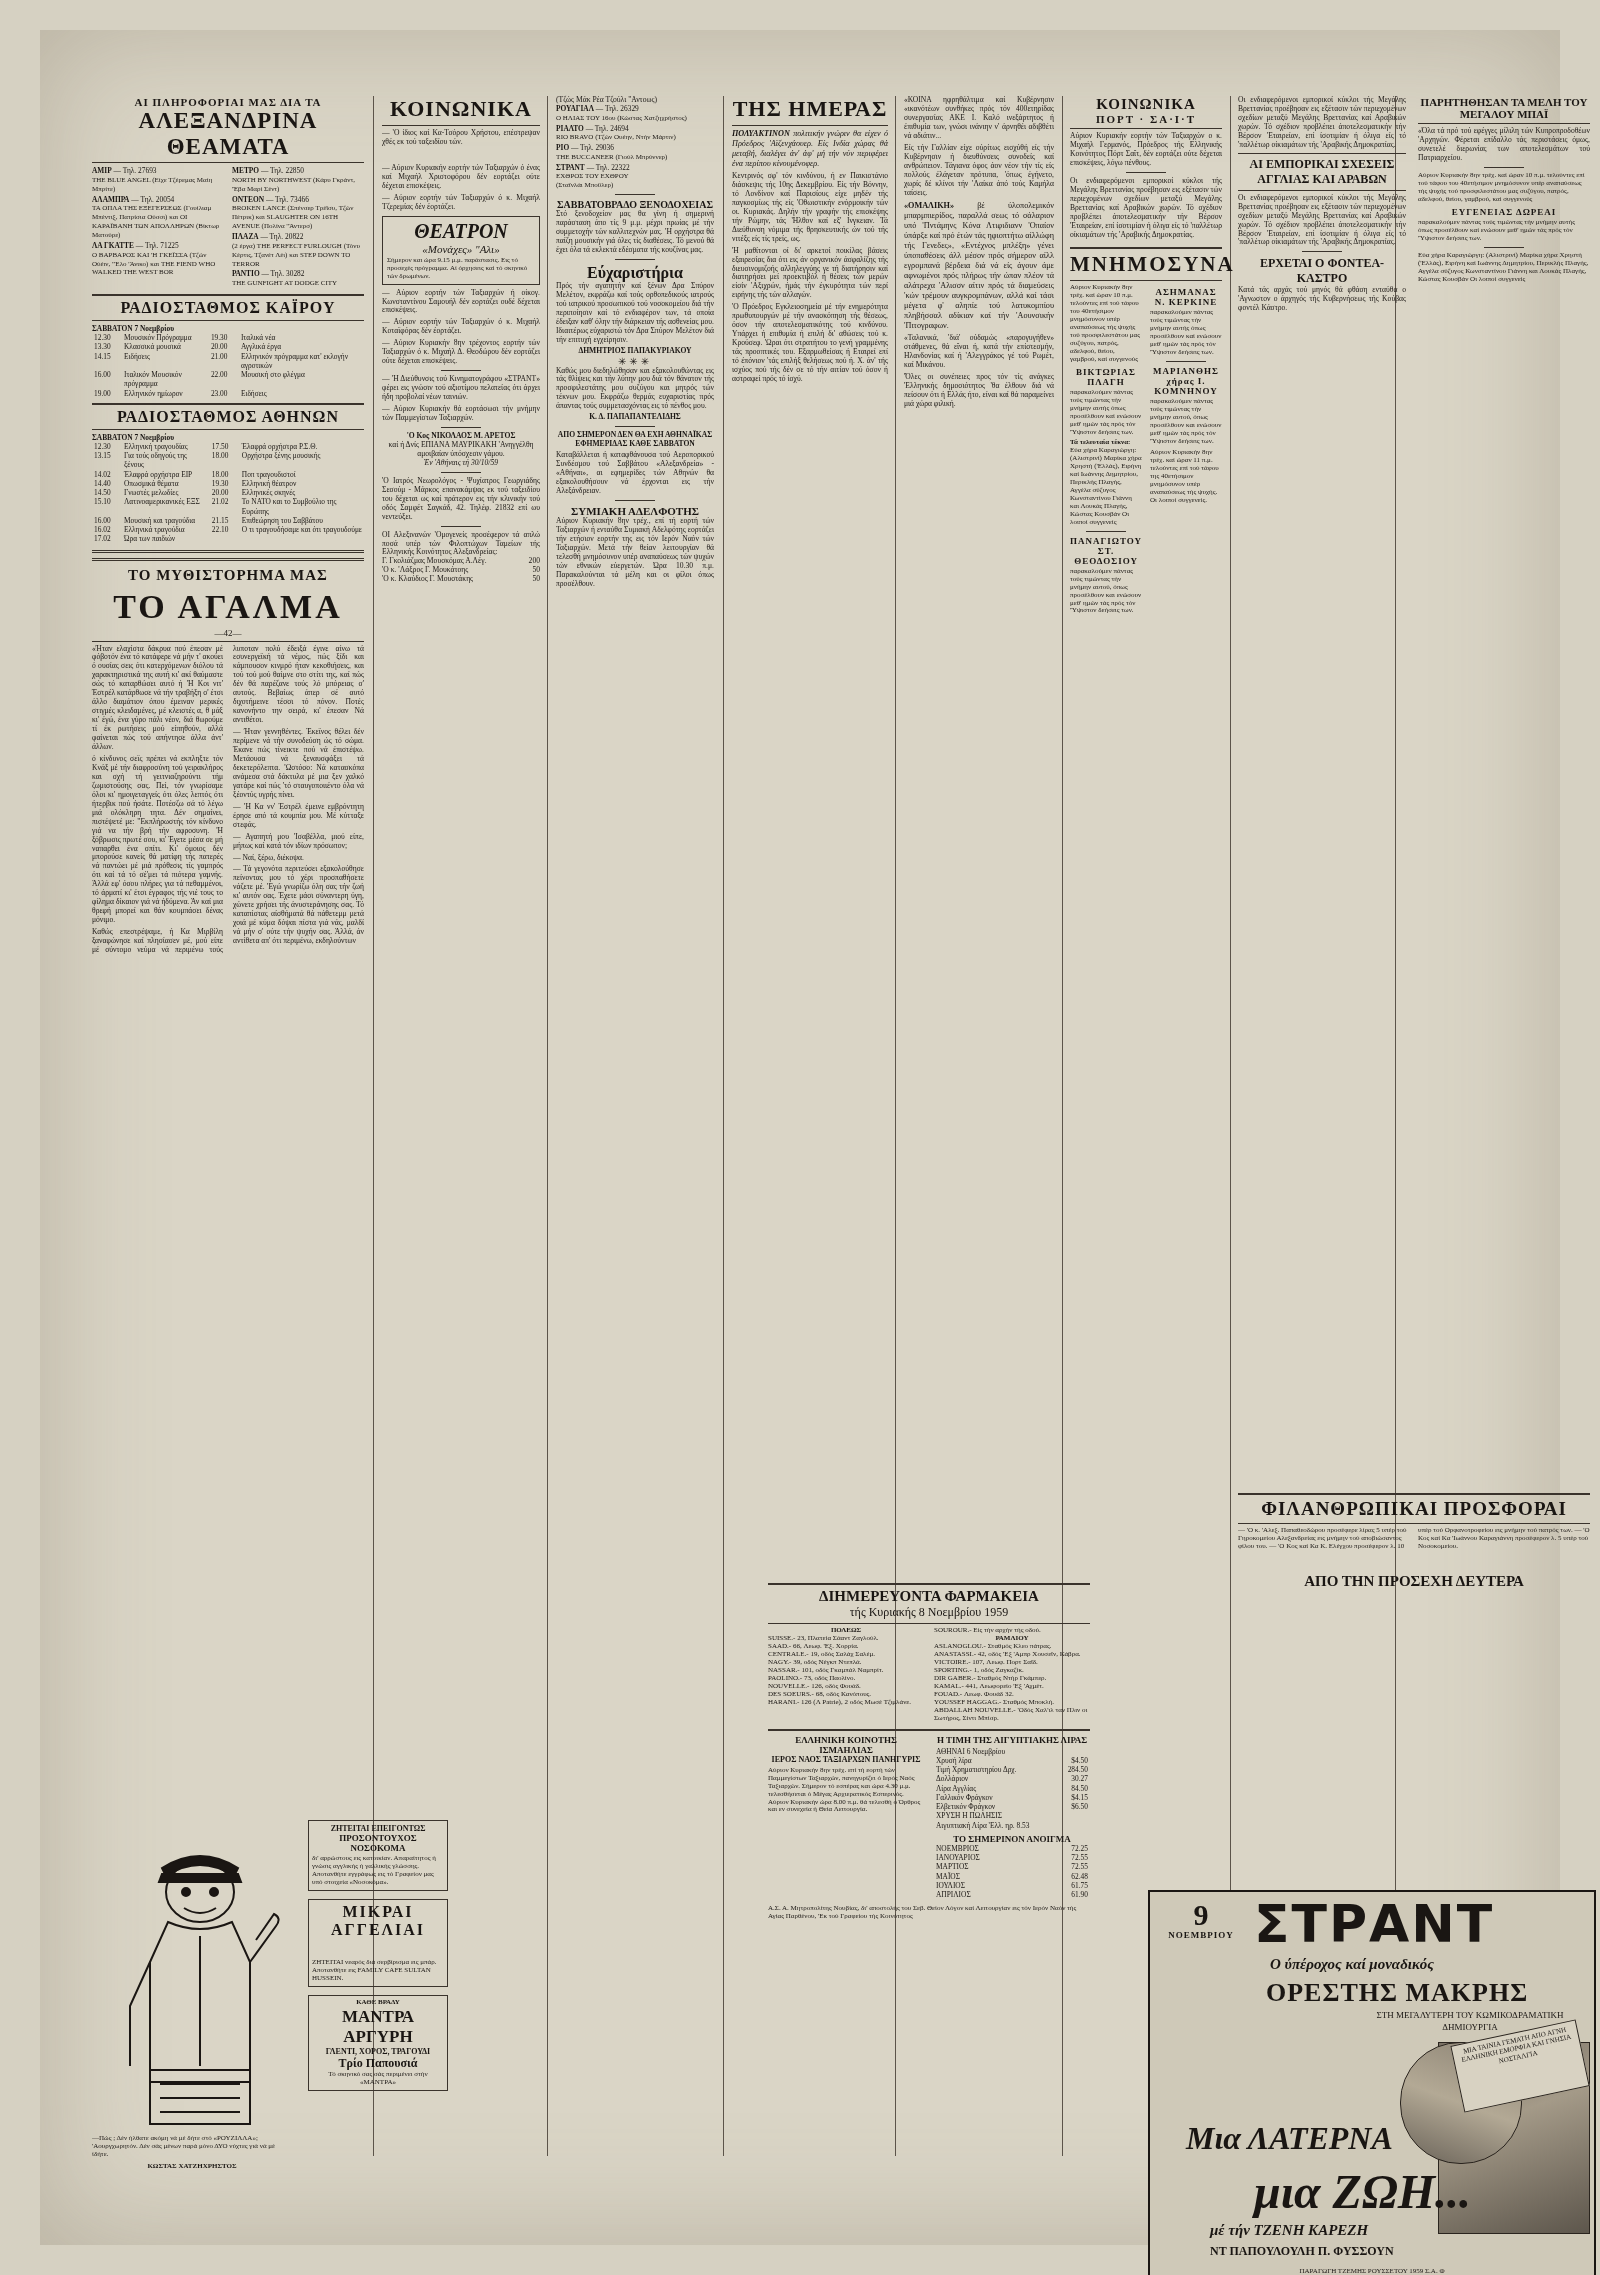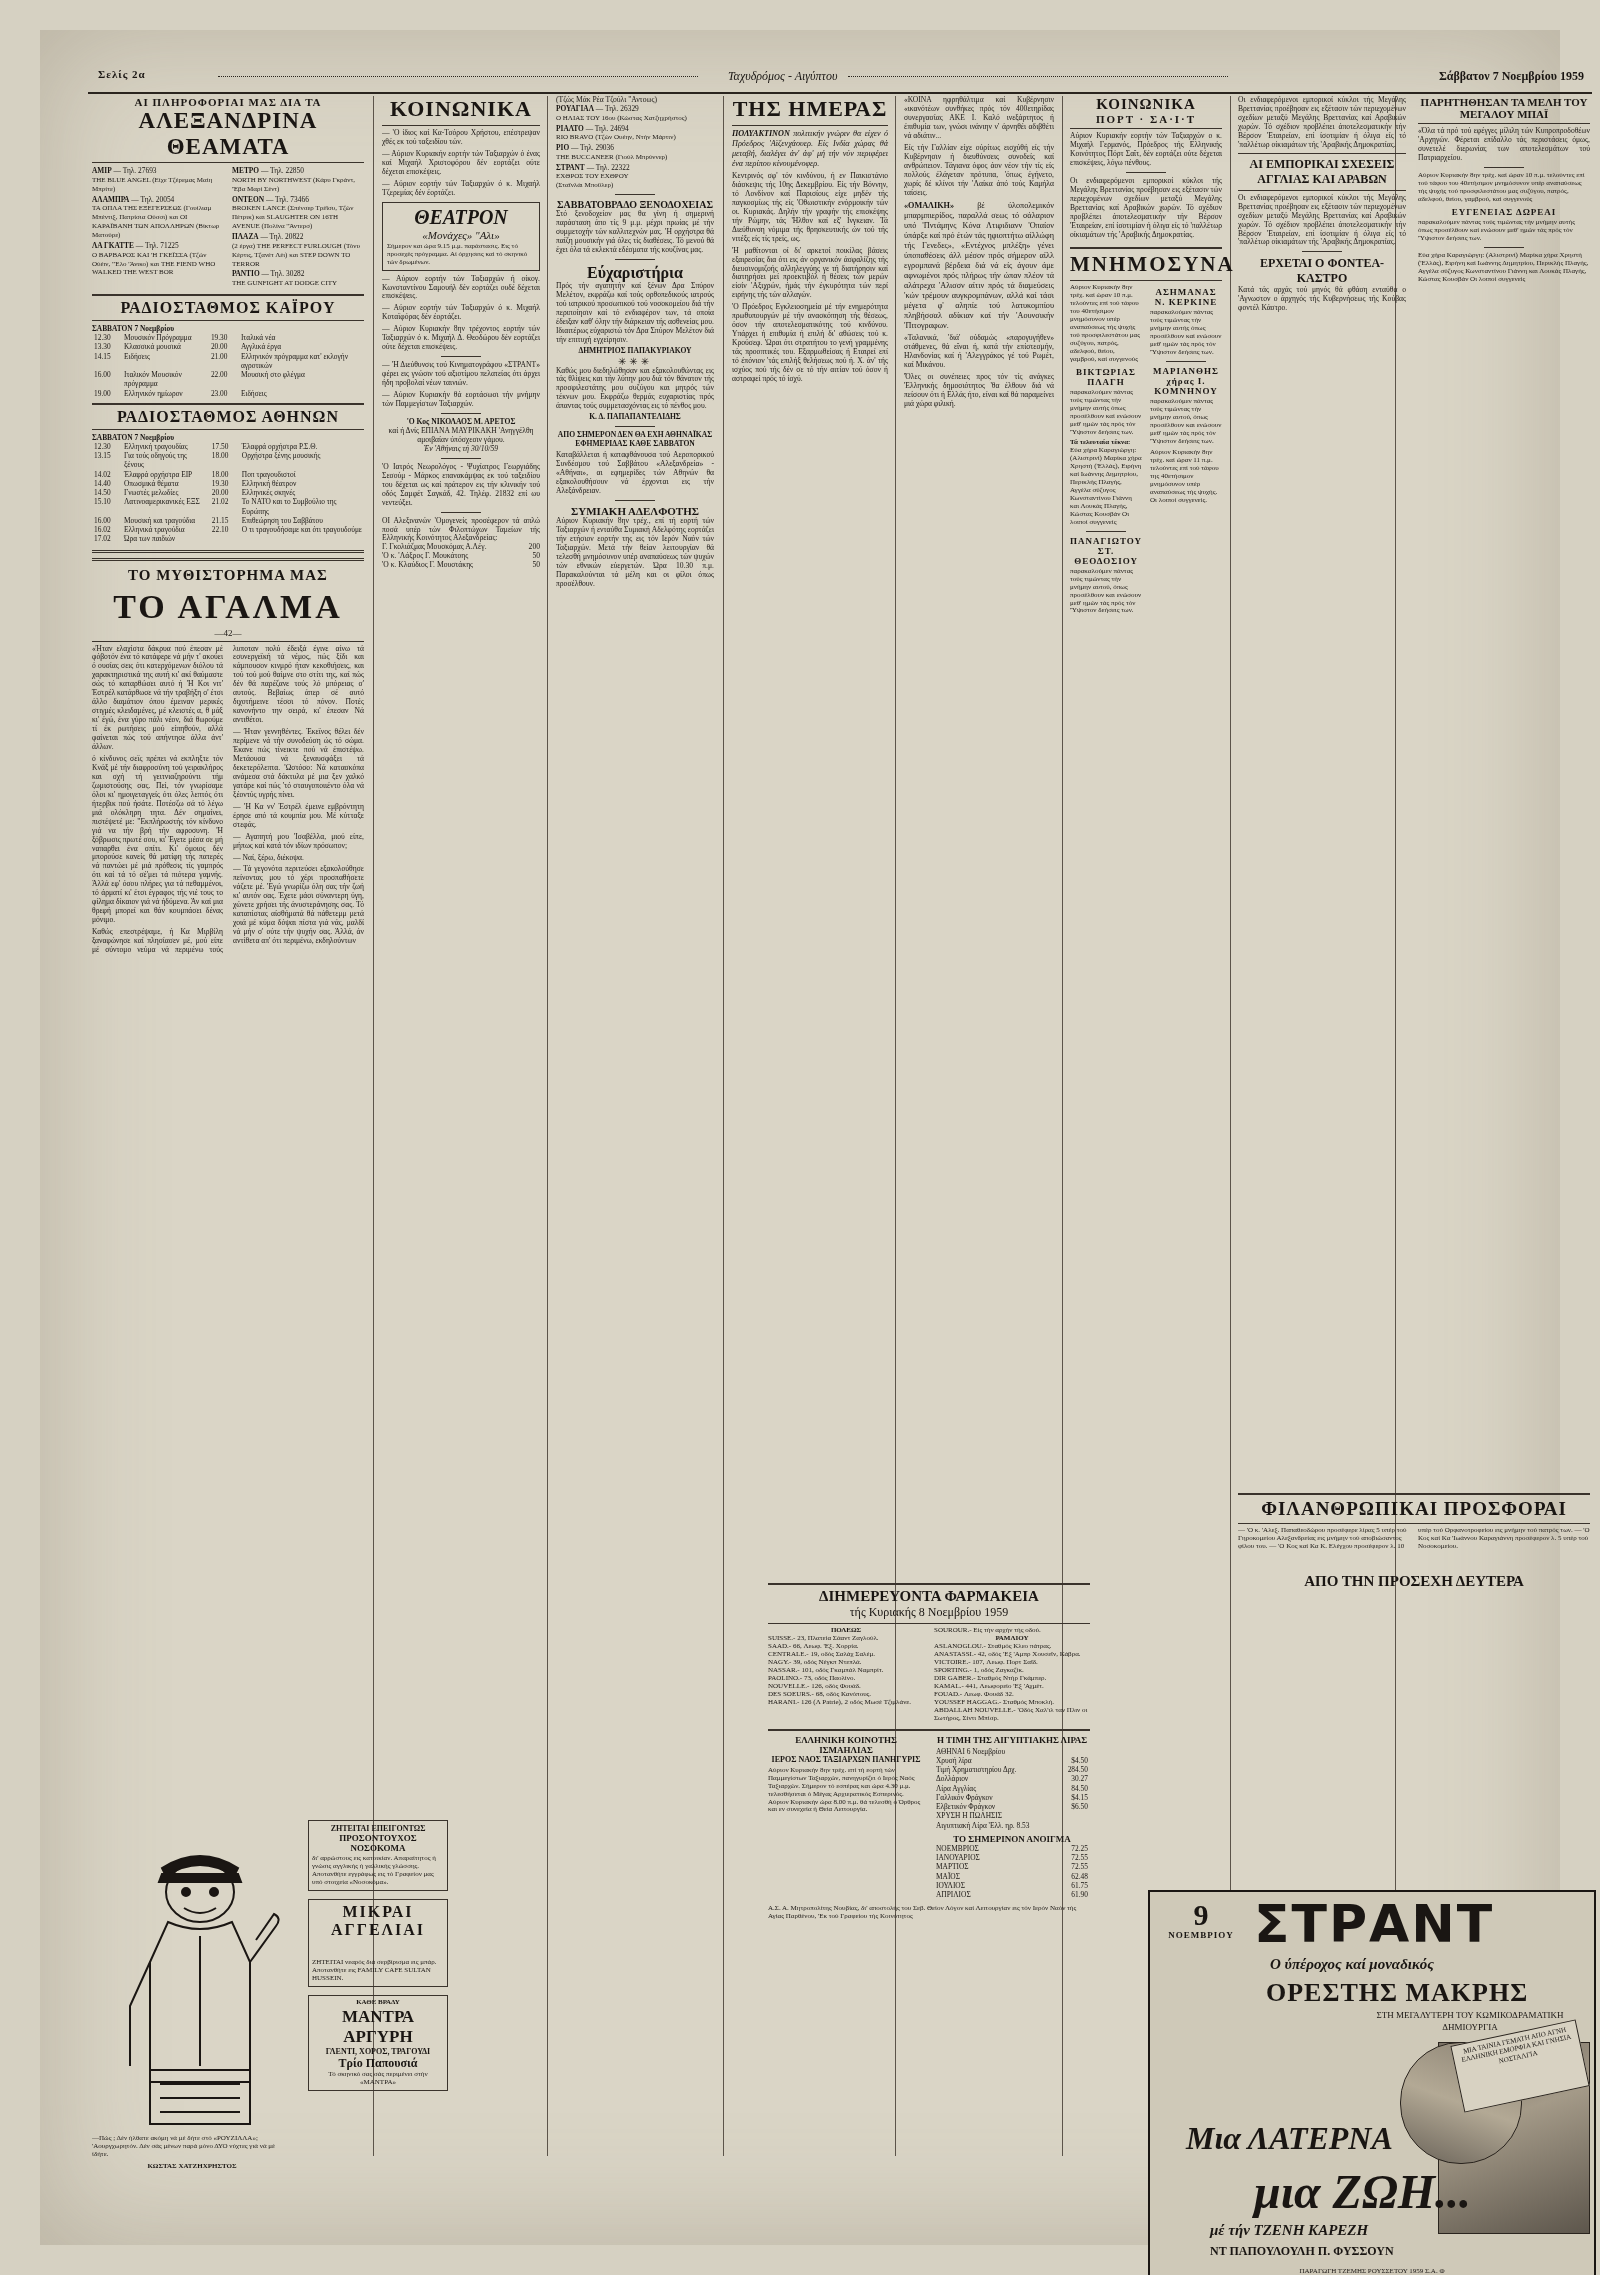--- a/index.html
+++ b/index.html
@@ -69,27 +69,20 @@
   .phar-h{font-size:15px;font-weight:bold;text-align:center;}
   .phar-s{font-size:12px;text-align:center;margin-bottom:3px;}
   .two{column-count:2;column-gap:8px;}
 </style>
 </head>
 <body>
 
 <div class="page">
  <div class="paper">
 
-  <div class="masthead">
-    <div class="mast-left">Σελίς 2α</div>
-    <div class="mast-dots"></div>
-    <div class="mast-center">Ταχυδρόμος - Αιγύπτου</div>
-    <div class="mast-dots2"></div>
-    <div class="mast-right">Σάββατον 7 Νοεμβρίου 1959</div>
-  </div>
 
   <div class="vrule" style="left:333px;"></div>
   <div class="vrule" style="left:507px;"></div>
   <div class="vrule" style="left:683px;"></div>
   <div class="vrule" style="left:855px;"></div>
   <div class="vrule" style="left:1022px;"></div>
   <div class="vrule" style="left:1190px;"></div>
   <div class="vrule" style="left:1355px;"></div>
 
   <div class="col" style="left:52px;width:272px;">
@@ -287,21 +280,21 @@
       <div class="ctr bold" style="font-size:8px;">ΓΛΕΝΤΙ, ΧΟΡΟΣ, ΤΡΑΓΟΥΔΙ</div>
       <div class="ctr bold" style="font-size:12px;">Τρίο Παπουσιά</div>
       <div class="ctr xtiny">Τό σκηνικό σας σάς περιμένει στήν «ΜΑΝΤΡΑ»</div>
     </div>
   </div>
 
   <div class="col" style="left:342px;width:158px;">
     <div class="ctr bold" style="font-size:22px;letter-spacing:1px;">ΚΟΙΝΩΝΙΚΑ</div>
     <div class="rule"></div>
     <div class="tiny">— 'Ο ίδιος καί Κα-Τσόρου Χρήστου, επέστρεψαν χθές εκ τού ταξειδίου τών.</div>
-    <div class="tiny" style="margin-top:3px;">— Αύριον Κυριακήν εορτήν τών Ταξιαρχών ό ένας καί Μιχαήλ Χριστοφόρου δέν εορτάζει ούτε δέχεται επισκέψεις.</div>
+    <div class="tiny" style="margin-top:17px;">— Αύριον Κυριακήν εορτήν τών Ταξιαρχών ό ένας καί Μιχαήλ Χριστοφόρου δέν εορτάζει ούτε δέχεται επισκέψεις.</div>
     <div class="tiny" style="margin-top:3px;">— Αύριον εορτήν τών Ταξιαρχών ό κ. Μιχαήλ Τζερεμίας δέν έορτάζει.</div>
     <div class="theatro">
       <div class="nm">ΘΕΑΤΡΟΝ</div>
       <div class="nm2">«Μονάχες» "Αλι»</div>
       <div class="xtiny" style="margin-top:2px;">Σήμερον και ώρα 9.15 μ.μ. παράστασις. Εις τό προσεχές πρόγραμμα. Αί όρχησεις καί τό σκηνικό τών δρωμένων.</div>
     </div>
     <div class="tiny" style="margin-top:3px;">— Αύριον εορτήν τών Ταξιαρχών ή οίκογ. Κωνσταντίνου Σαμουήλ δέν εορτάζει ουδέ δέχεται επισκέψεις.</div>
     <div class="tiny" style="margin-top:3px;">— Αύριον εορτήν τών Ταξιαρχών ό κ. Μιχαήλ Κοταϊφόρας δέν έορτάζει.</div>
     <div class="tiny" style="margin-top:3px;">— Αύριον Κυριακήν 8ην τρέχοντος εορτήν τών Ταξιαρχών ό κ. Μιχαήλ Δ. Θεοδώρου δέν εορτάζει ούτε δέχεται επισκέψεις.</div>
     <div class="dash"></div>

